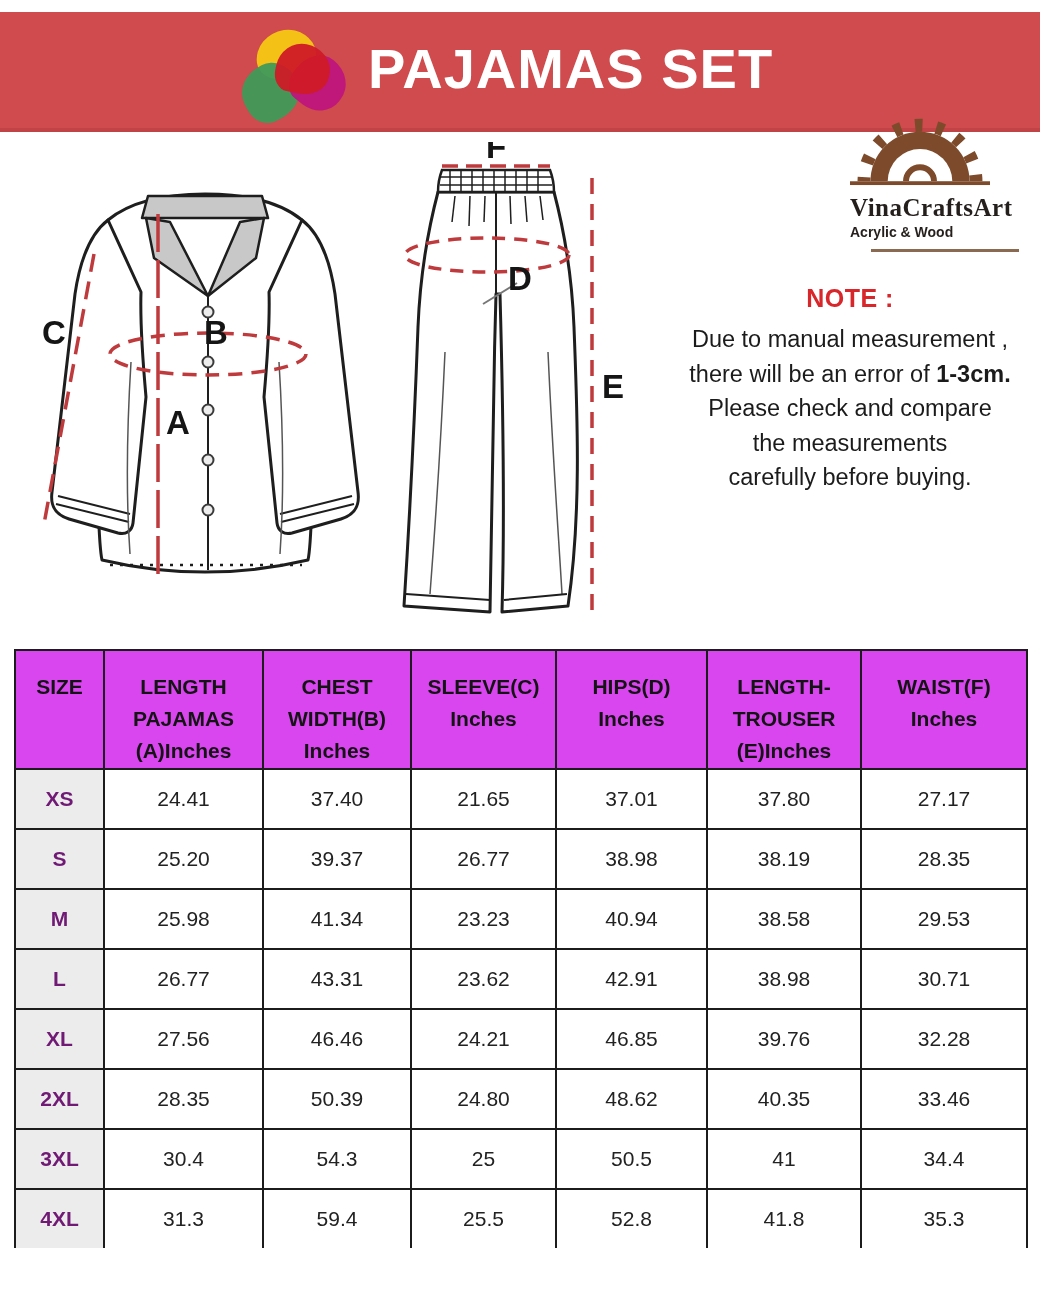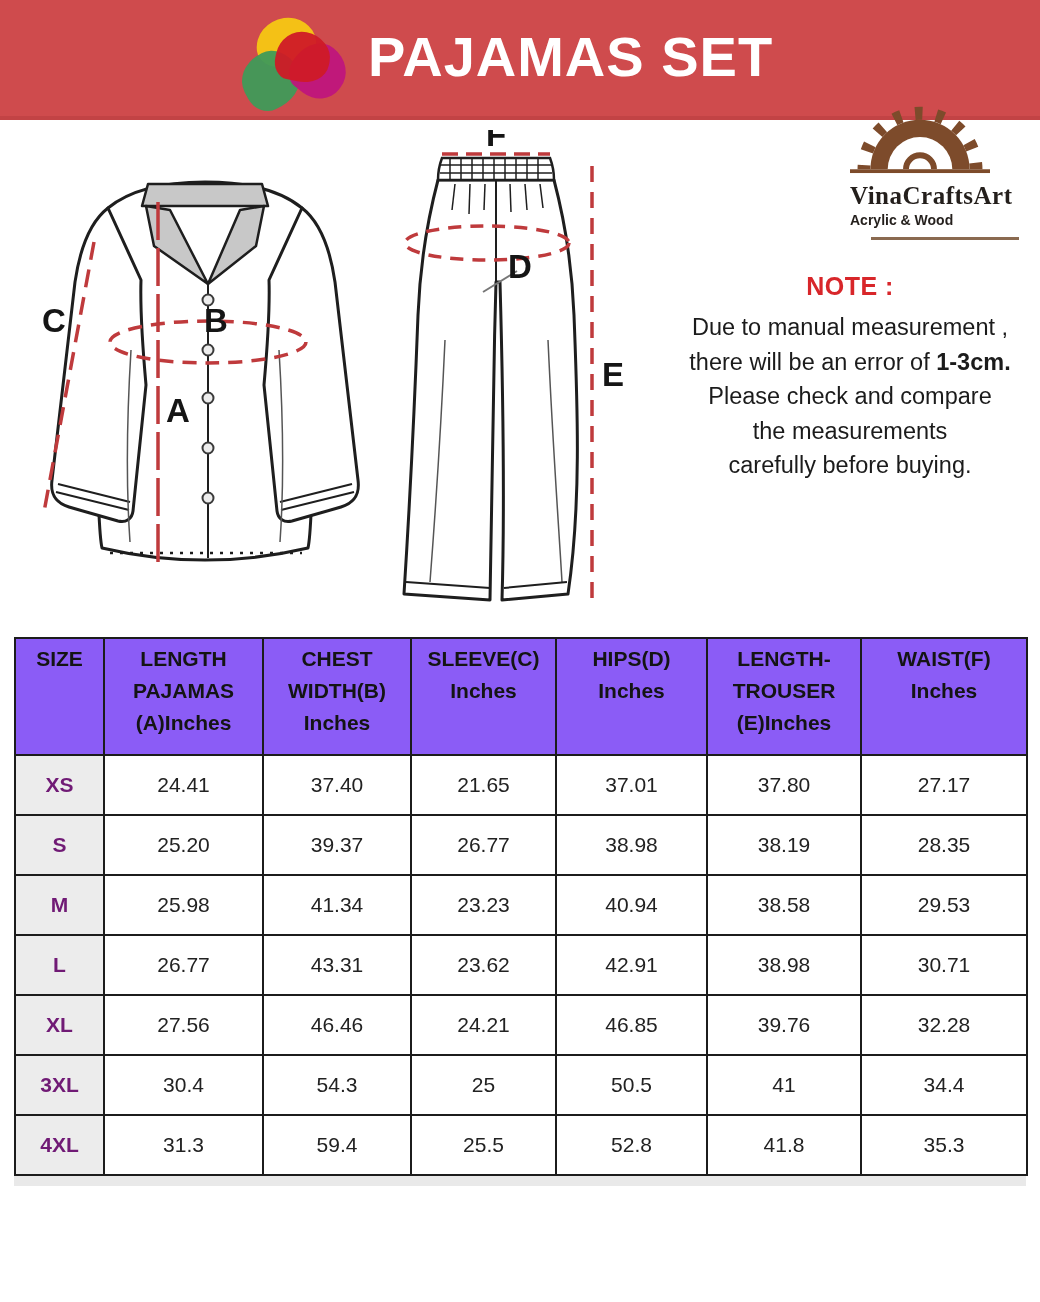--- a/index.html
+++ b/index.html
@@ -1,17 +1,17 @@
 <!DOCTYPE html>
 <html><head>
 <meta charset="utf-8">
 <style>
   html,body{margin:0;padding:0;background:#ffffff;}
   .page{position:relative;width:1040px;height:1236px;background:#ffffff;overflow:hidden;
-        font-family:"Liberation Sans", sans-serif;}
+        font-family:"Liberation Sans", sans-serif;margin-top:12px;}
 
   
   .band{position:absolute;left:0;top:0;width:1040px;height:116px;background:#cf4b4d;
         border-bottom:4px solid #c24345;}
   .petals{position:absolute;left:240px;top:16px;width:114px;height:96px;}
   .petal{position:absolute;opacity:.95;}
   .petal.yellow{left:16px;top:2px;width:60px;height:48px;background:#f6c713;
         border-radius:52% 48% 62% 38%/60% 55% 45% 40%;transform:rotate(-8deg);}
   .petal.green{left:2px;top:36px;width:58px;height:56px;background:#3f9a58;
         border-radius:55% 45% 58% 36%/50% 55% 50% 42%;transform:rotate(-28deg);}
@@ -37,22 +37,22 @@
   .note{position:absolute;left:655px;top:272px;width:390px;text-align:center;color:#1b1b1b;}
   .note .heading{color:#d8262a;font-weight:700;font-size:25px;margin-bottom:9px;letter-spacing:.5px;}
   .note .line{font-size:23.5px;line-height:34.5px;}
   .note .b{font-weight:700;}
 
   
   .table-wrap{position:absolute;left:14px;top:637px;width:1012px;background:#e9e9e9;
         padding-bottom:10px;}
   table.size-chart{border-collapse:collapse;width:1012px;table-layout:fixed;background:#ececec;}
   .size-chart th,.size-chart td{border:2px solid #1c1c1c;text-align:center;}
-  .size-chart th{vertical-align:top;padding-top:4px;font-size:21px;font-weight:700;color:#141414;
-        line-height:32px;background:#8b5cf6;}
+  .size-chart th{vertical-align:top;padding-top:20px;font-size:21px;font-weight:700;color:#141414;
+        line-height:32px;background:#d946ef;}
   .size-chart td{height:56px;font-size:21px;color:#222222;background:#ffffff;}
   .size-chart td.size-cell{font-weight:700;background:#ececec;color:#701a75;}
   .size-chart tr.hdr{height:117px;}
 </style>
 </head>
 <body>
 
 <div class="page">
 
   <div class="band">
@@ -251,20 +251,29 @@
     <tr>
       <td class="size-cell">XL</td>
       <td>27.56</td>
       <td>46.46</td>
       <td>24.21</td>
       <td>46.85</td>
       <td>39.76</td>
       <td>32.28</td>
     </tr>
     <tr>
+      <td class="size-cell">2XL</td>
+      <td>28.35</td>
+      <td>50.39</td>
+      <td>24.80</td>
+      <td>48.62</td>
+      <td>40.35</td>
+      <td>33.46</td>
+    </tr>
+    <tr>
       <td class="size-cell">3XL</td>
       <td>30.4</td>
       <td>54.3</td>
       <td>25</td>
       <td>50.5</td>
       <td>41</td>
       <td>34.4</td>
     </tr>
     <tr>
       <td class="size-cell">4XL</td>

